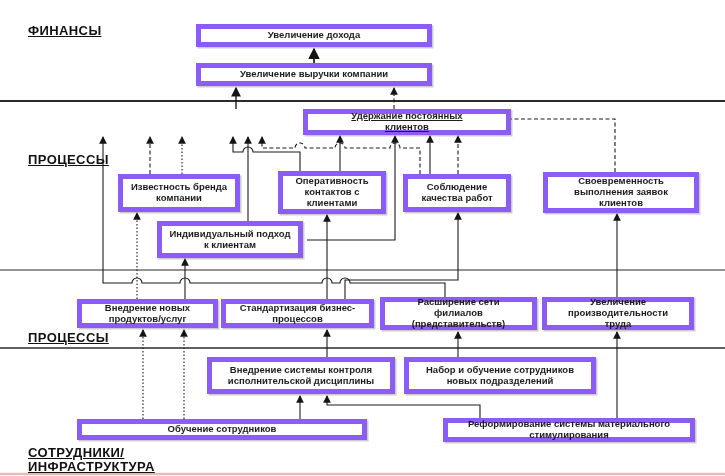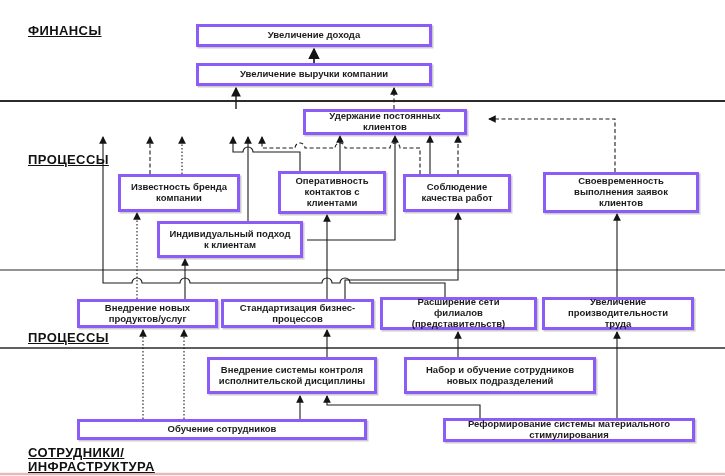--- a/index.html
+++ b/index.html
@@ -2,21 +2,21 @@
 <html><head>
 <meta charset="utf-8">
 <style>
   html,body{margin:0;padding:0;background:#ffffff;}
   .canvas{
     position:relative;width:725px;height:476px;background:#ffffff;overflow:hidden;
     font-family:"Liberation Sans","DejaVu Sans",sans-serif;
   }
   .node{
     position:absolute;box-sizing:border-box;background:#ffffff;
-    border:3px solid #8b5cf6;box-shadow:1.5px 1.5px 0 rgba(120,120,120,.38);
+    border:5px solid #8b5cf6;box-shadow:1.5px 1.5px 0 rgba(120,120,120,.38);
     display:flex;align-items:center;justify-content:center;text-align:center;
     font-size:9.5px;font-weight:bold;color:#1c1c1c;line-height:1.13;
     white-space:pre-line;padding:1px 2px;z-index:2;
   }
   .section-label{
     position:absolute;font-size:13px;font-weight:bold;color:#111;
     text-decoration:underline;letter-spacing:.4px;line-height:1.08;z-index:3;
   }
   svg{position:absolute;left:0;top:0;z-index:1;}
   .edge{fill:none;stroke:#1c1c1c;stroke-width:1.1;}
@@ -78,21 +78,21 @@
   <div class="section-label" style="left:28px;top:153px;">ПРОЦЕССЫ</div>
   <div class="section-label" style="left:28px;top:331px;">ПРОЦЕССЫ</div>
   <div class="section-label" style="left:28px;top:446px;">
     <span style="display:block;">СОТРУДНИКИ/</span>
     <span style="display:block;">ИНФРАСТРУКТУРА</span>
   </div>
 
   <div class="node" style="left:196px;top:24px;width:236px;height:23px;">Увеличение дохода</div>
   <div class="node" style="left:196px;top:63px;width:236px;height:23px;">Увеличение выручки компании</div>
 
-  <div class="node" style="left:303px;top:109px;width:164px;height:26px;">Удержание постоянных
+  <div class="node" style="left:303px;top:109px;width:208px;height:26px;text-decoration:underline;">Удержание постоянных
 клиентов</div>
   <div class="node" style="left:278px;top:171px;width:108px;height:43px;">Оперативность
 контактов с
 клиентами</div>
   <div class="node" style="left:118px;top:174px;width:122px;height:38px;">Известность бренда
 компании</div>
   <div class="node" style="left:403px;top:174px;width:108px;height:38px;">Соблюдение
 качества работ</div>
   <div class="node" style="left:543px;top:172px;width:156px;height:41px;">Своевременность
 выполнения заявок
@@ -104,21 +104,21 @@
 продуктов/услуг</div>
   <div class="node" style="left:221px;top:299px;width:153px;height:29px;">Стандартизация бизнес-
 процессов</div>
   <div class="node" style="left:380px;top:297px;width:157px;height:33px;">Расширение сети
 филиалов
 (представительств)</div>
   <div class="node" style="left:542px;top:297px;width:152px;height:33px;">Увеличение
 производительности
 труда</div>
 
-  <div class="node" style="left:207px;top:357px;width:170px;height:37px;">Внедрение системы контроля
+  <div class="node" style="left:207px;top:357px;width:188px;height:37px;">Внедрение системы контроля
 исполнительской дисциплины</div>
   <div class="node" style="left:404px;top:357px;width:192px;height:37px;">Набор и обучение сотрудников
 новых подразделений</div>
   <div class="node" style="left:77px;top:419px;width:290px;height:21px;">Обучение сотрудников</div>
   <div class="node" style="left:443px;top:418px;width:252px;height:24px;">Реформирование системы материального
 стимулирования</div>
 
 </div>
 
 </body></html>

